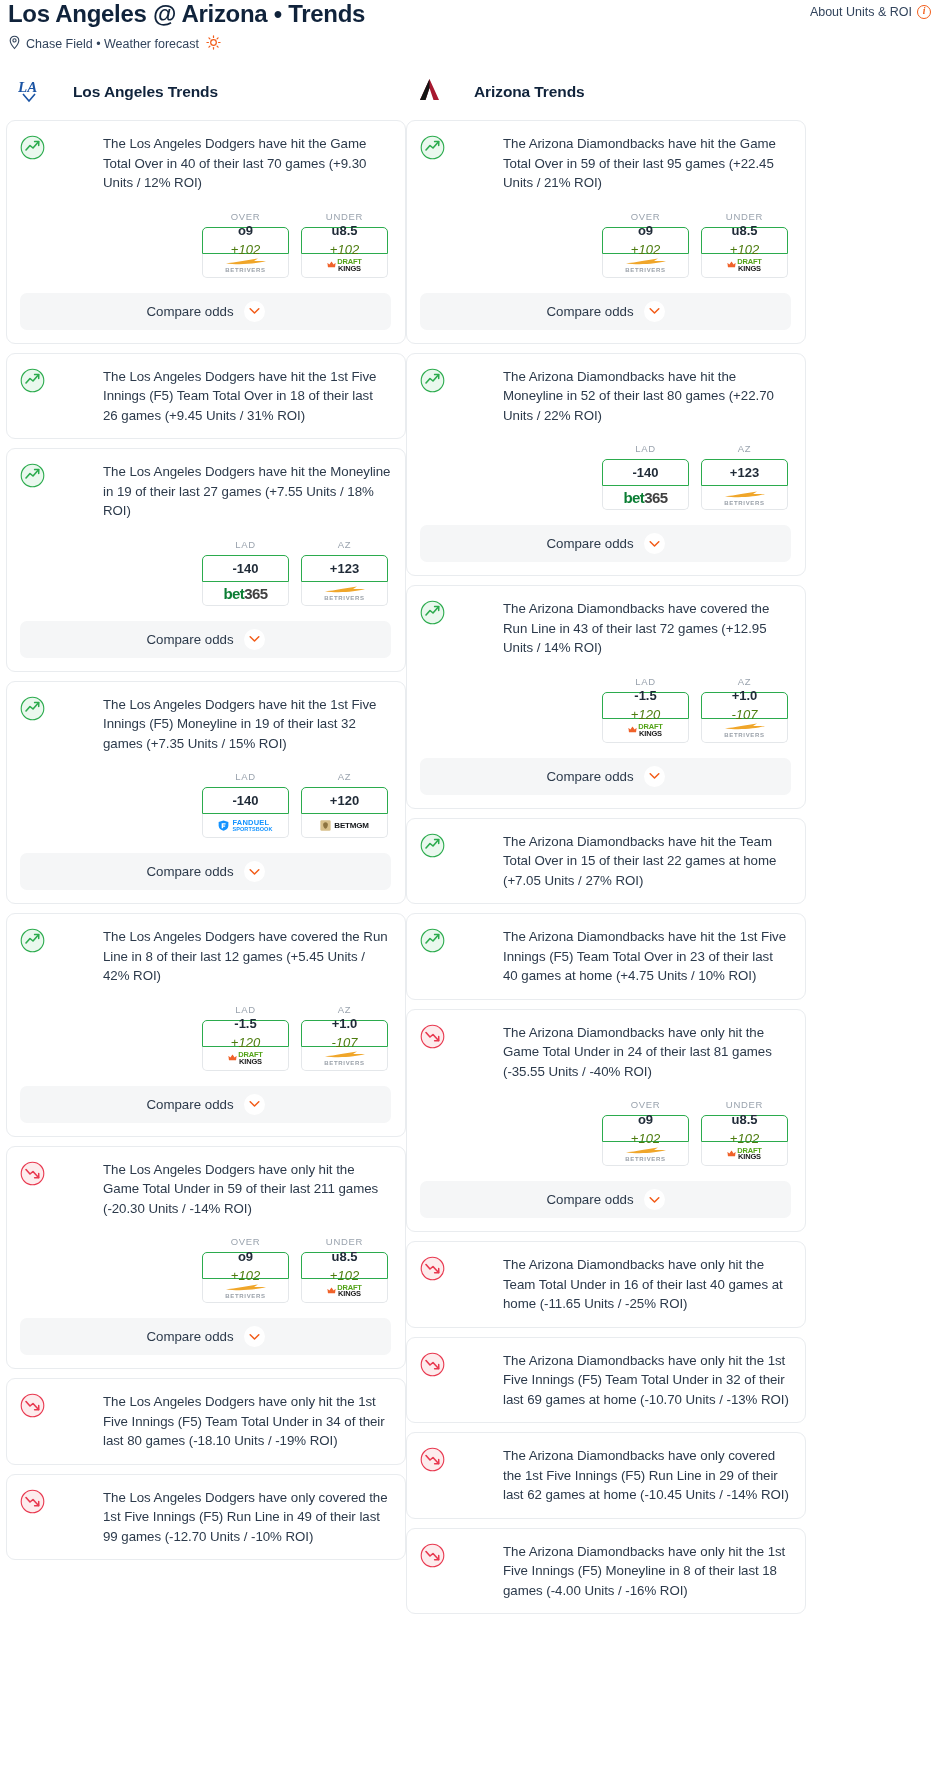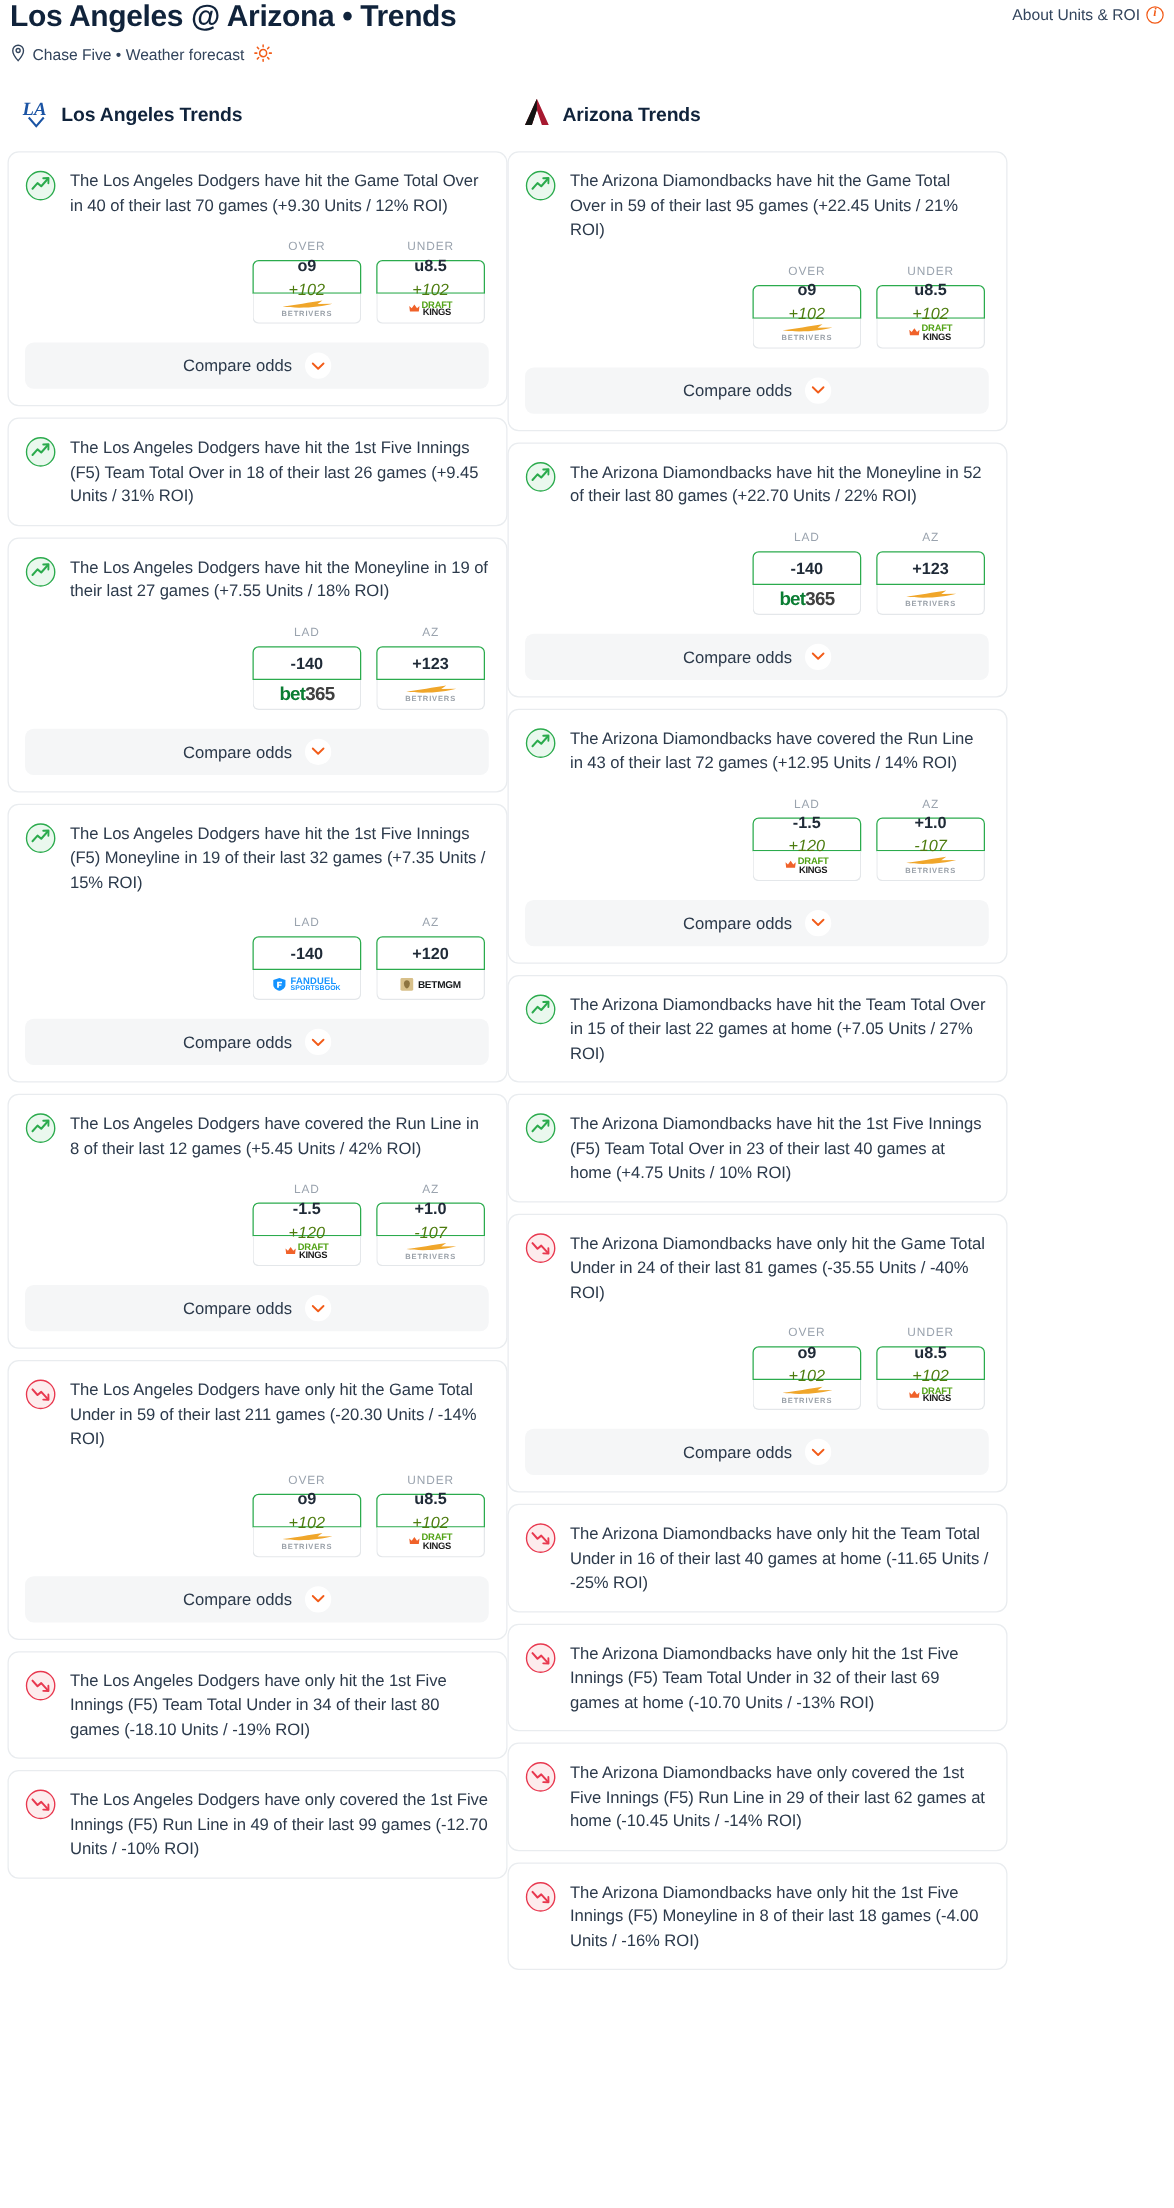--- a/index.html
+++ b/index.html
@@ -41,33 +41,34 @@
     display: flex; align-items: flex-start;
     margin-top: 24px; padding: 0 6px;
   }
   .column { width: 400px; flex: none; }
 
   .col-header {
     display: flex; align-items: center; gap: 9px;
     margin-bottom: 13px; padding-left: 12px;
   }
   .col-header .team-name {
-    font-size: 15.5px; font-weight: 700; color: #10233b; letter-spacing: -0.1px;
+    font-size: 15.5px; font-weight: 700; color: #10233b; letter-spacing: -0.1px; margin-left: 24px;
   }
 
   
   .card {
     border: 1px solid #e9ecef; border-radius: 9px;
     background: #ffffff; margin-bottom: 9px; padding: 13px 14px 13px 13px;
   }
   .card-top { display: flex; gap: 11px; align-items: flex-start; }
   .trend-icon { flex: none; margin-top: 1px; }
   .trend-text {
     font-size: 13.3px; line-height: 19.5px; color: #2c3a4b;
     letter-spacing: -0.05px;
+    margin-left: 47px;
   }
 
   
   .odds-row {
     display: flex; justify-content: flex-end; gap: 12px;
     margin-top: 18px; padding-right: 3px;
   }
   .odds-cell { width: 87px; }
   .odds-label {
     text-align: center; font-size: 9.5px; color: #9aa3ae;
@@ -136,21 +137,21 @@
       <span class="info-circle">i</span>
     </div>
   </div>
   <div class="venue-row">
     <span class="pin-icon">
       <svg width="13" height="15" viewBox="0 0 13 15">
           <path d="M6.5 1.2c-2.4 0-4.3 1.9-4.3 4.3 0 3.2 4.3 8 4.3 8s4.3-4.8 4.3-8c0-2.4-1.9-4.3-4.3-4.3z" fill="none" stroke="#32445c" stroke-width="1.1"></path>
           <circle cx="6.5" cy="5.4" r="1.6" fill="none" stroke="#32445c" stroke-width="1.1"></circle>
         </svg>
     </span>
-    <span>Chase Five • Weather forecast</span>
+    <span>Chase Field • Weather forecast</span>
     <span class="sun-icon">
       <svg width="15" height="15" viewBox="0 0 16 16">
           <circle cx="8" cy="8" r="3" fill="none" stroke="#f25c19" stroke-width="1.3"></circle>
           <g stroke="#f25c19" stroke-width="1.3" stroke-linecap="round">
             <line x1="8" y1="1" x2="8" y2="2.6"></line>
             <line x1="8" y1="13.4" x2="8" y2="15"></line>
             <line x1="1" y1="8" x2="2.6" y2="8"></line>
             <line x1="13.4" y1="8" x2="15" y2="8"></line>
             <line x1="3.1" y1="3.1" x2="4.2" y2="4.2"></line>
             <line x1="11.8" y1="11.8" x2="12.9" y2="12.9"></line>

